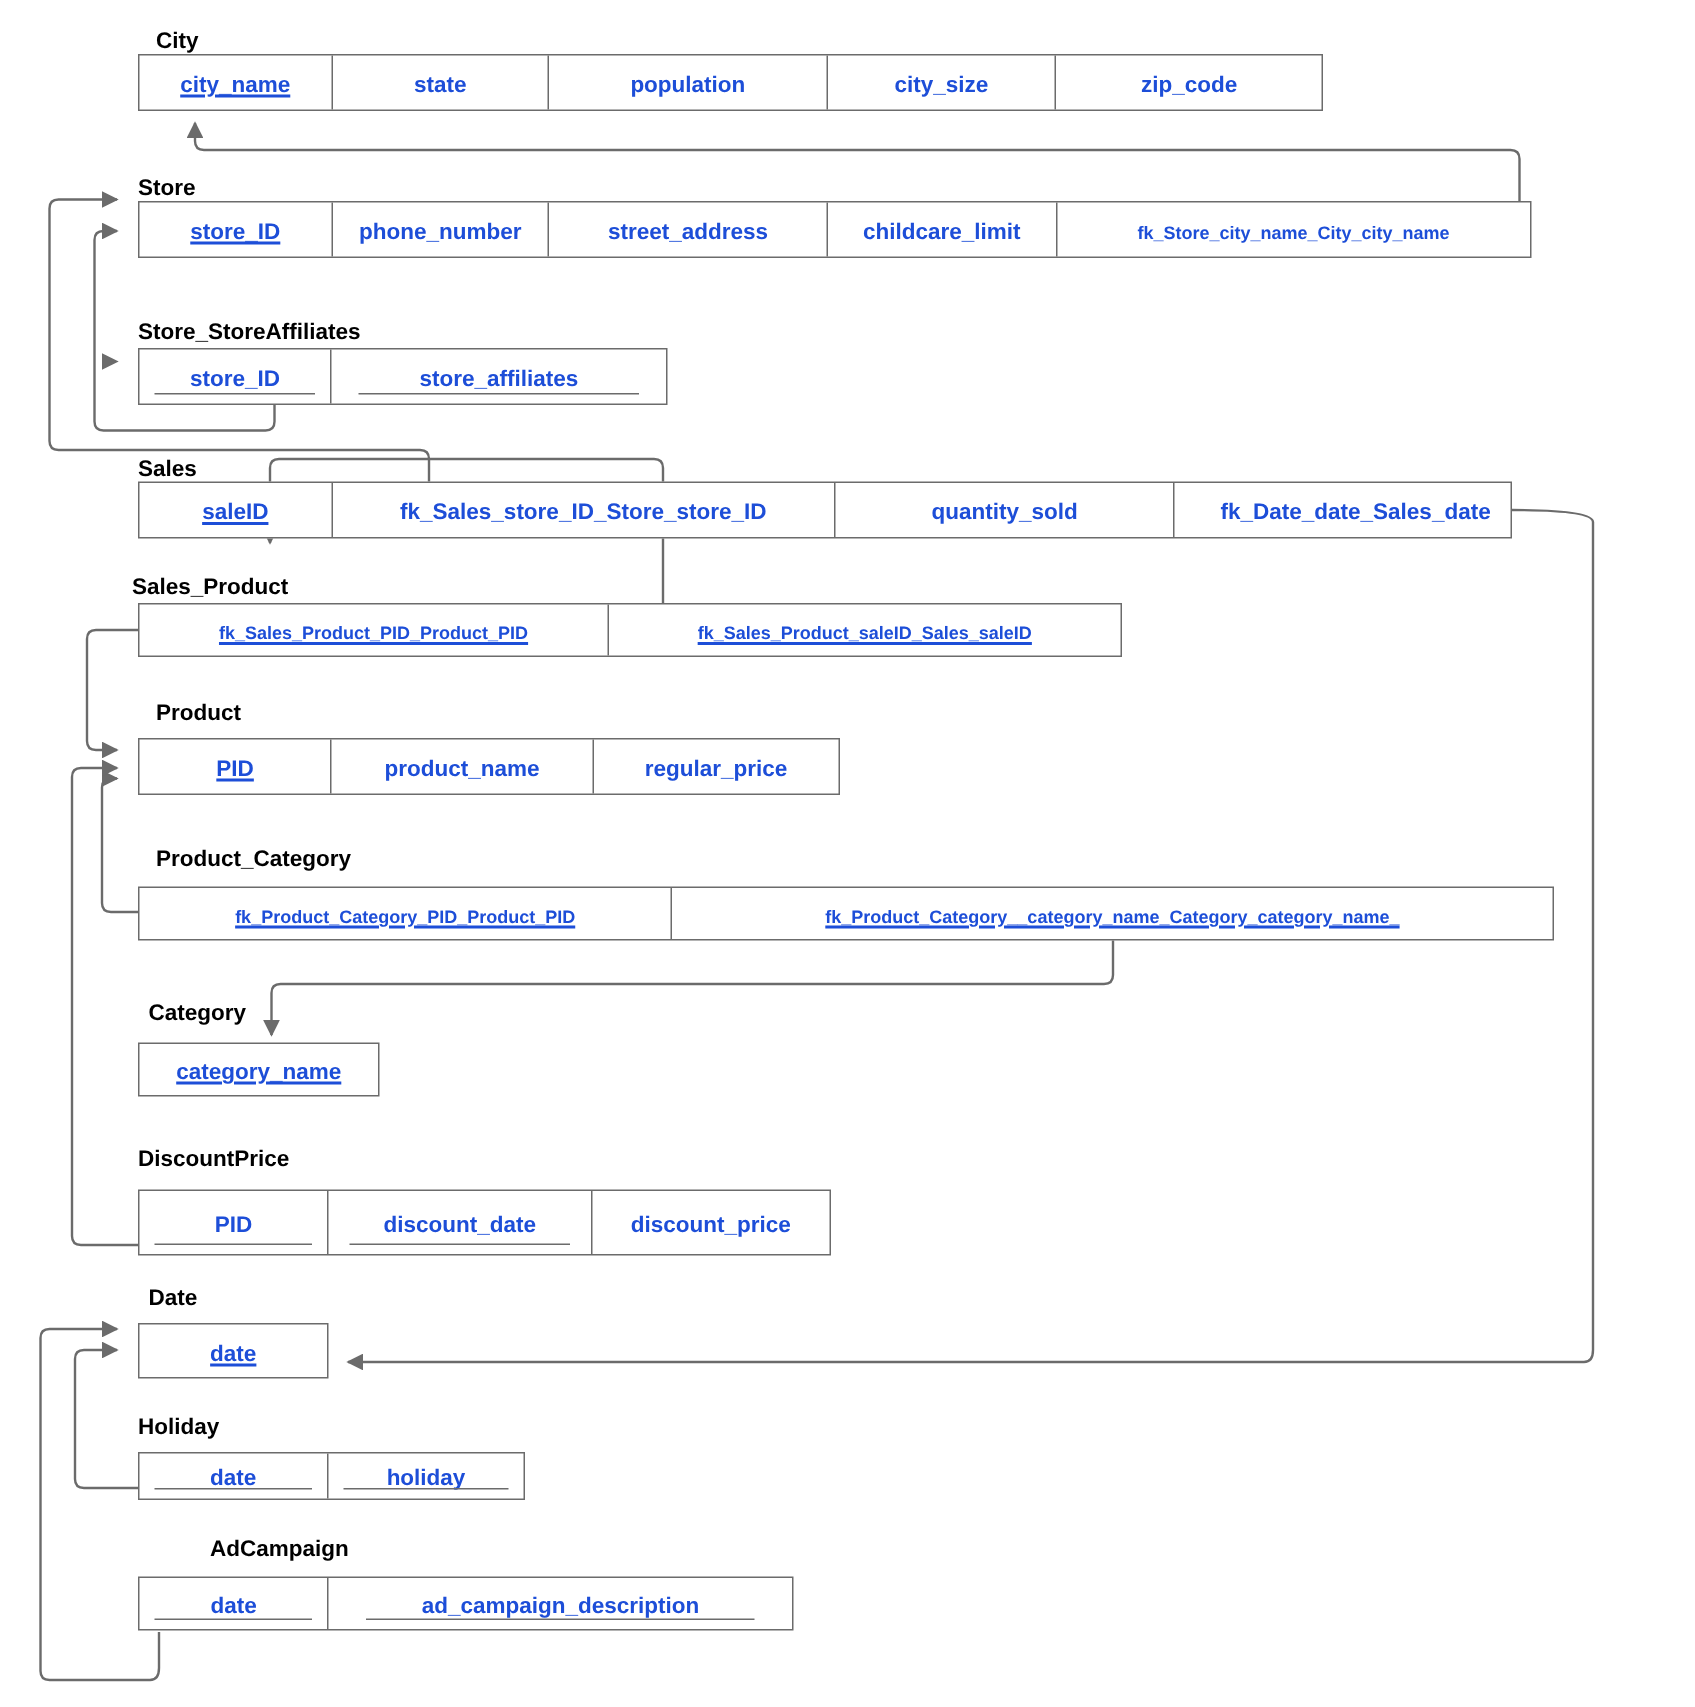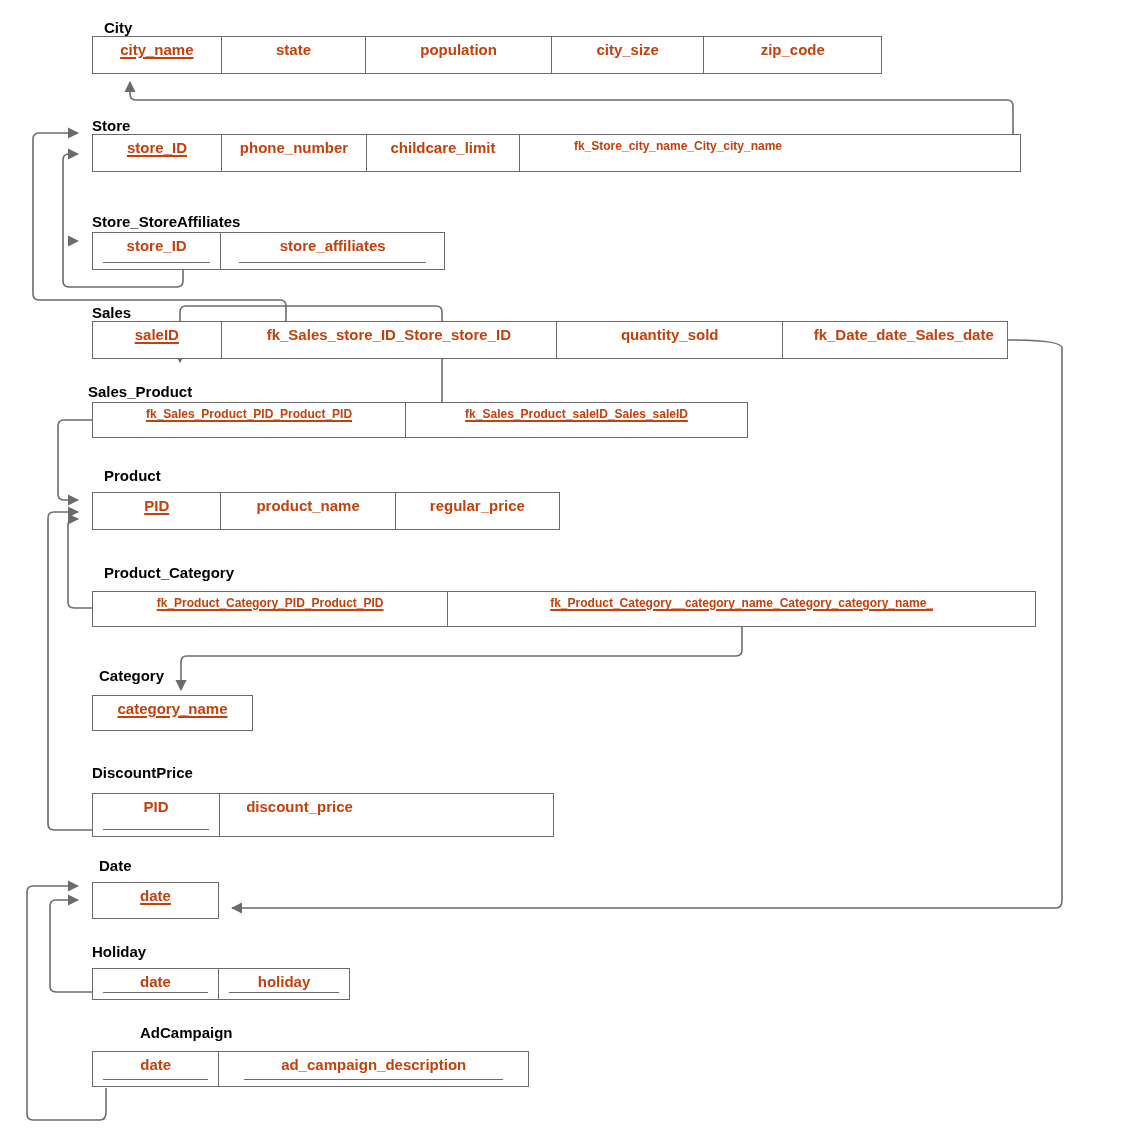--- a/index.html
+++ b/index.html
@@ -38,26 +38,26 @@
     display: flex;
     border: 1px solid #6b6b6b;
     box-sizing: border-box;
     background: #ffffff;
   }
   .attr {
     position: relative;
     box-sizing: border-box;
     border-right: 1px solid #6b6b6b;
     display: flex;
-    align-items: flex-start;
+    align-items: center;
     justify-content: center;
     padding-top: 5px;
     font-size: 15px;
     font-weight: bold;
-    color: #c2410c;
+    color: #1d4ed8;
     white-space: nowrap;
     overflow: visible;
   }
   .attr:last-child {
     border-right: none;
   }
   .attr .lbl {
     display: inline-block;
     line-height: 1.1;
   }
@@ -144,20 +144,23 @@
 
   <div class="entity">
     <div class="entity-title" style="left:92px; top:118px;">Store</div>
     <div class="entity-box" style="left:92px; top:134px; width:929px; height:38px;">
       <div class="attr key" style="width:129px;">
           <span class="lbl">store_ID</span>
         </div>
       <div class="attr" style="width:145px;">
           <span class="lbl">phone_number</span>
         </div>
+      <div class="attr" style="width:186px;">
+          <span class="lbl">street_address</span>
+        </div>
       <div class="attr" style="width:153px;">
           <span class="lbl">childcare_limit</span>
         </div>
       <div class="attr cond" style="width:316px;">
           <span class="lbl">fk_Store_city_name_City_city_name</span>
         </div>
     </div>
   </div>
 
   <div class="entity">
@@ -237,20 +240,23 @@
         </div>
     </div>
   </div>
 
   <div class="entity">
     <div class="entity-title" style="left:92px; top:765px;">DiscountPrice</div>
     <div class="entity-box" style="left:92px; top:793px; width:462px; height:44px;">
       <div class="attr baserule" style="width:127px;">
           <span class="lbl">PID</span>
         </div>
+      <div class="attr baserule" style="width:176px;">
+          <span class="lbl">discount_date</span>
+        </div>
       <div class="attr" style="width:159px;">
           <span class="lbl">discount_price</span>
         </div>
     </div>
   </div>
 
   <div class="entity">
     <div class="entity-title" style="left:99px; top:858px;">Date</div>
     <div class="entity-box" style="left:92px; top:882px; width:127px; height:37px;">
       <div class="attr key" style="width:127px;">

